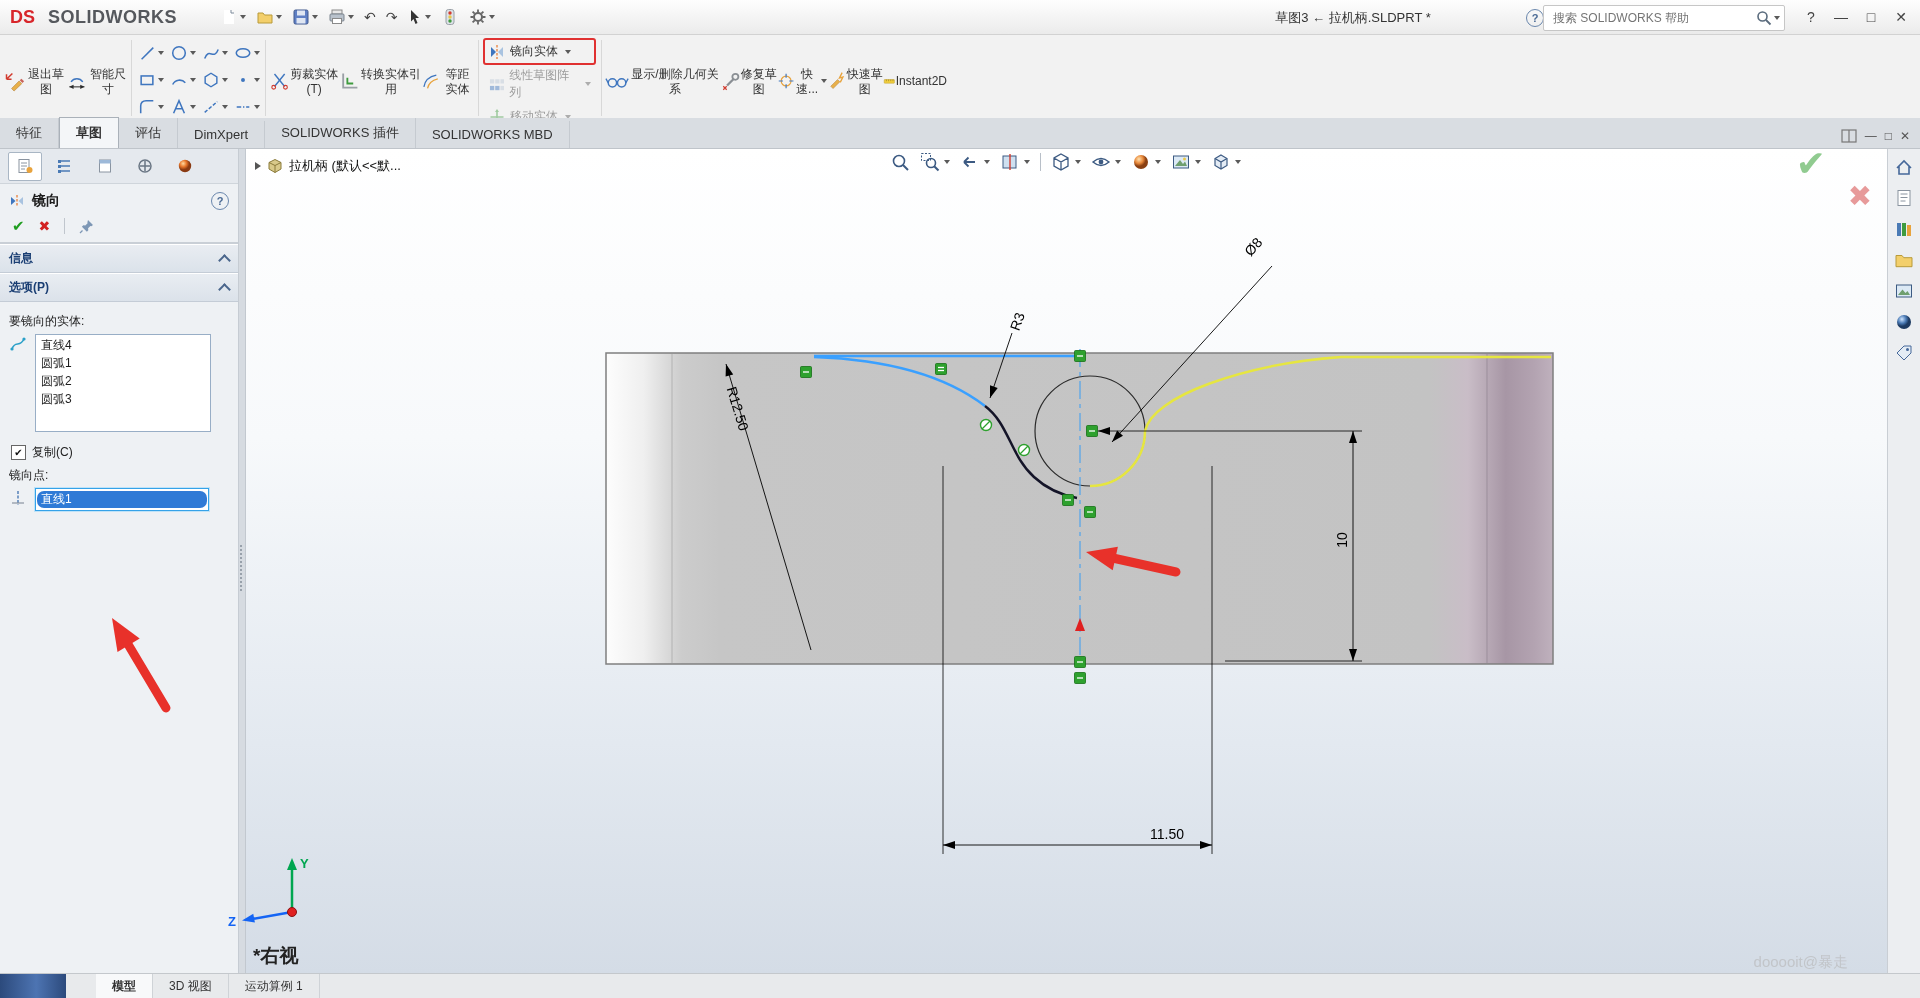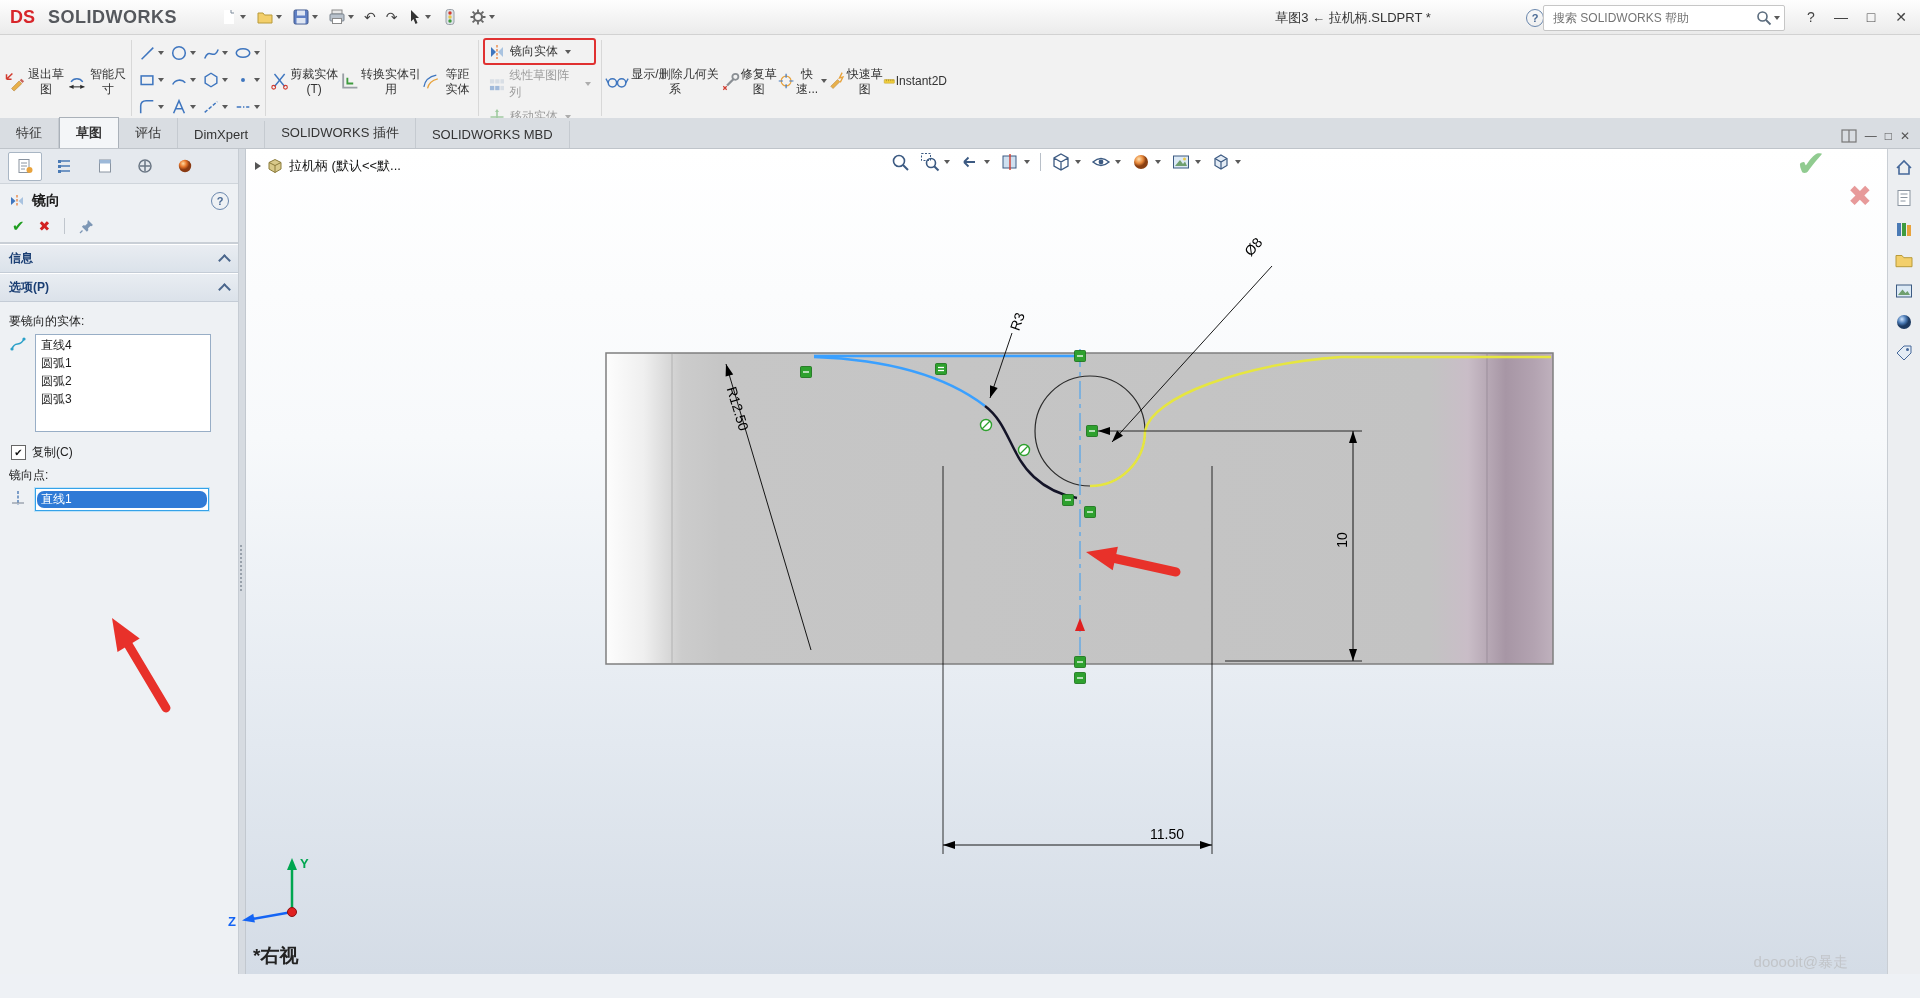--- a/index.html
+++ b/index.html
@@ -633,20 +633,27 @@
           </radialGradient>
         </defs>
       <circle cx="10" cy="10" r="7" fill="url(#tpg)"></circle>
     </svg>
     <svg class="ic20" viewBox="0 0 20 20">
       <path d="M3 10 L10 3 h7 v7 L10 17z" fill="#e4ecf5" stroke="#46689a"></path>
         <circle cx="13.5" cy="6.5" r="1.5" fill="#46689a"></circle>
     </svg>
   </div>
 
+  <footer class="statusbar">
+    <span class="sb-strip"></span>
+    <span style="width:30px"></span>
+    <span class="sb-tab active">模型</span>
+    <span class="sb-tab">3D 视图</span>
+    <span class="sb-tab">运动算例 1</span>
+  </footer>
 
   <svg class="overlay" viewBox="0 0 1920 998">
     <defs>
       <linearGradient id="partG" x1="0" y1="0" x2="1" y2="0">
         <stop offset="0" stop-color="#fdfdfd"></stop>
           <stop offset="0.04" stop-color="#efefef"></stop>
         <stop offset="0.08" stop-color="#cccccc"></stop>
           <stop offset="0.12" stop-color="#c6c6c6"></stop>
         <stop offset="0.87" stop-color="#c3c3c3"></stop>
           <stop offset="0.91" stop-color="#c9bdc7"></stop>

